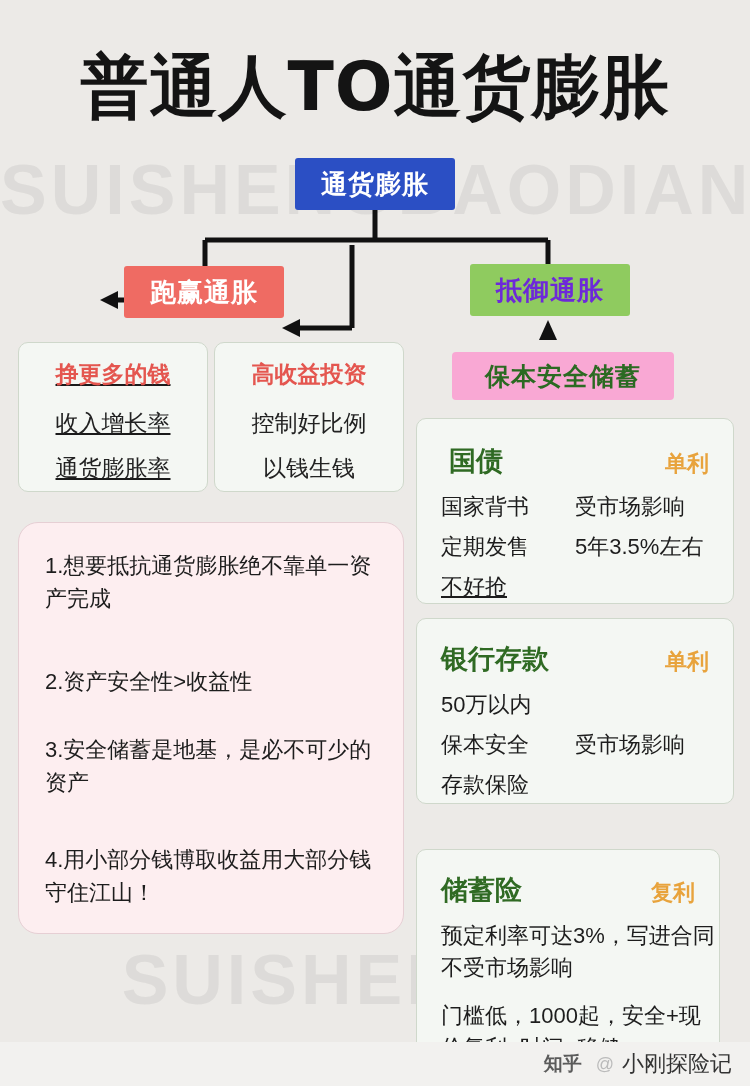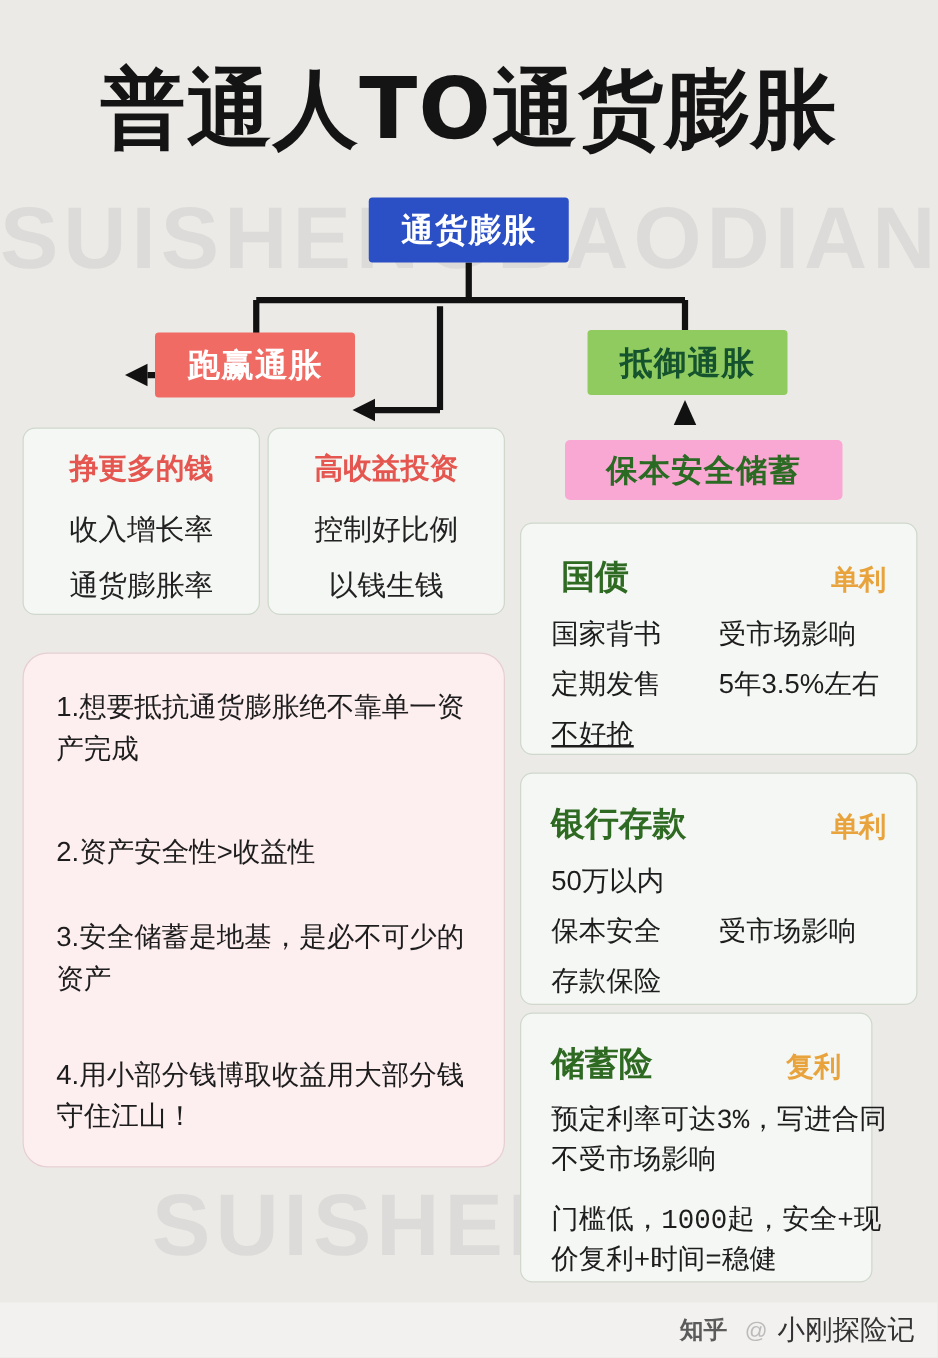--- a/index.html
+++ b/index.html
@@ -34,21 +34,21 @@
     background:#2b4fc4;color:#fff;font-size:26px;font-weight:bold;
     border-radius:3px;display:flex;align-items:center;justify-content:center;
     letter-spacing:1px;
   }
   .node-red{
     background:#ef6b63;color:#fff;font-size:26px;font-weight:bold;
     border-radius:3px;display:flex;align-items:center;justify-content:center;
     letter-spacing:1px;
   }
   .node-green{
-    background:#8fcb5f;color:#14532d;font-size:26px;font-weight:bold;
+    background:#8fcb5f;color:#6d28d9;font-size:26px;font-weight:bold;
     border-radius:3px;display:flex;align-items:center;justify-content:center;
     letter-spacing:1px;
   }
   .node-green-soft{
     background:#f9a8d4;color:#2b6a22;font-size:25px;font-weight:bold;
     border-radius:4px;display:flex;align-items:center;justify-content:center;
     letter-spacing:1px;
   }
 
   .card{
@@ -122,21 +122,21 @@
   <path d="M548 352 L548 330" stroke="#111" stroke-width="5" fill="none" opacity="0"></path>
   <polygon points="548,320 539,340 557,340" fill="#111"></polygon>
 </svg>
 
 <div class="box node-blue" style="left:295px;top:158px;width:160px;height:52px;">通货膨胀</div>
 
 <div class="box node-red" style="left:124px;top:266px;width:160px;height:52px;">跑赢通胀</div>
 
 <div class="box node-green" style="left:470px;top:264px;width:160px;height:52px;">抵御通胀</div>
 
-<div class="box card" style="left:18px;top:342px;width:190px;height:150px;padding:16px 8px;">
+<div class="box card" style="left:18px;top:342px;width:190px;height:150px;padding:16px 8px;text-decoration:underline;">
   <div class="card-title">挣更多的钱</div>
   <div class="card-line" style="margin-top:18px;">收入增长率</div>
   <div class="card-line" style="margin-top:14px;">通货膨胀率</div>
 </div>
 
 <div class="box card" style="left:214px;top:342px;width:190px;height:150px;padding:16px 8px;">
   <div class="card-title">高收益投资</div>
   <div class="card-line" style="margin-top:18px;">控制好比例</div>
   <div class="card-line" style="margin-top:14px;">以钱生钱</div>
 </div>
@@ -162,21 +162,21 @@
 
 <div class="box card" style="left:416px;top:618px;width:318px;height:186px;">
   <div class="sec-head" style="left:24px;top:22px;">银行存款</div>
   <div class="sec-tag" style="right:24px;top:28px;">单利</div>
   <div class="sec-txt" style="left:24px;top:70px;">50万以内</div>
   <div class="sec-txt" style="left:24px;top:110px;">保本安全</div>
   <div class="sec-txt" style="left:158px;top:110px;">受市场影响</div>
   <div class="sec-txt" style="left:24px;top:150px;">存款保险</div>
 </div>
 
-<div class="box card" style="left:416px;top:810px;width:282px;height:216px;font-family:Liberation Mono, monospace;">
+<div class="box card" style="left:416px;top:849px;width:304px;height:216px;">
   <div class="sec-head" style="left:24px;top:22px;">储蓄险</div>
   <div class="sec-tag" style="right:24px;top:28px;">复利</div>
   <div class="sec-txt" style="left:24px;top:70px;width:274px;">预定利率可达3%，写进合同不受市场影响</div>
   <div class="sec-txt" style="left:24px;top:150px;width:274px;">
     <span>门槛低，1000起，安全+现价复利+时间=稳健</span>
   </div>
 </div>
 
 <div class="footer">
   <span class="zh">知乎</span>

